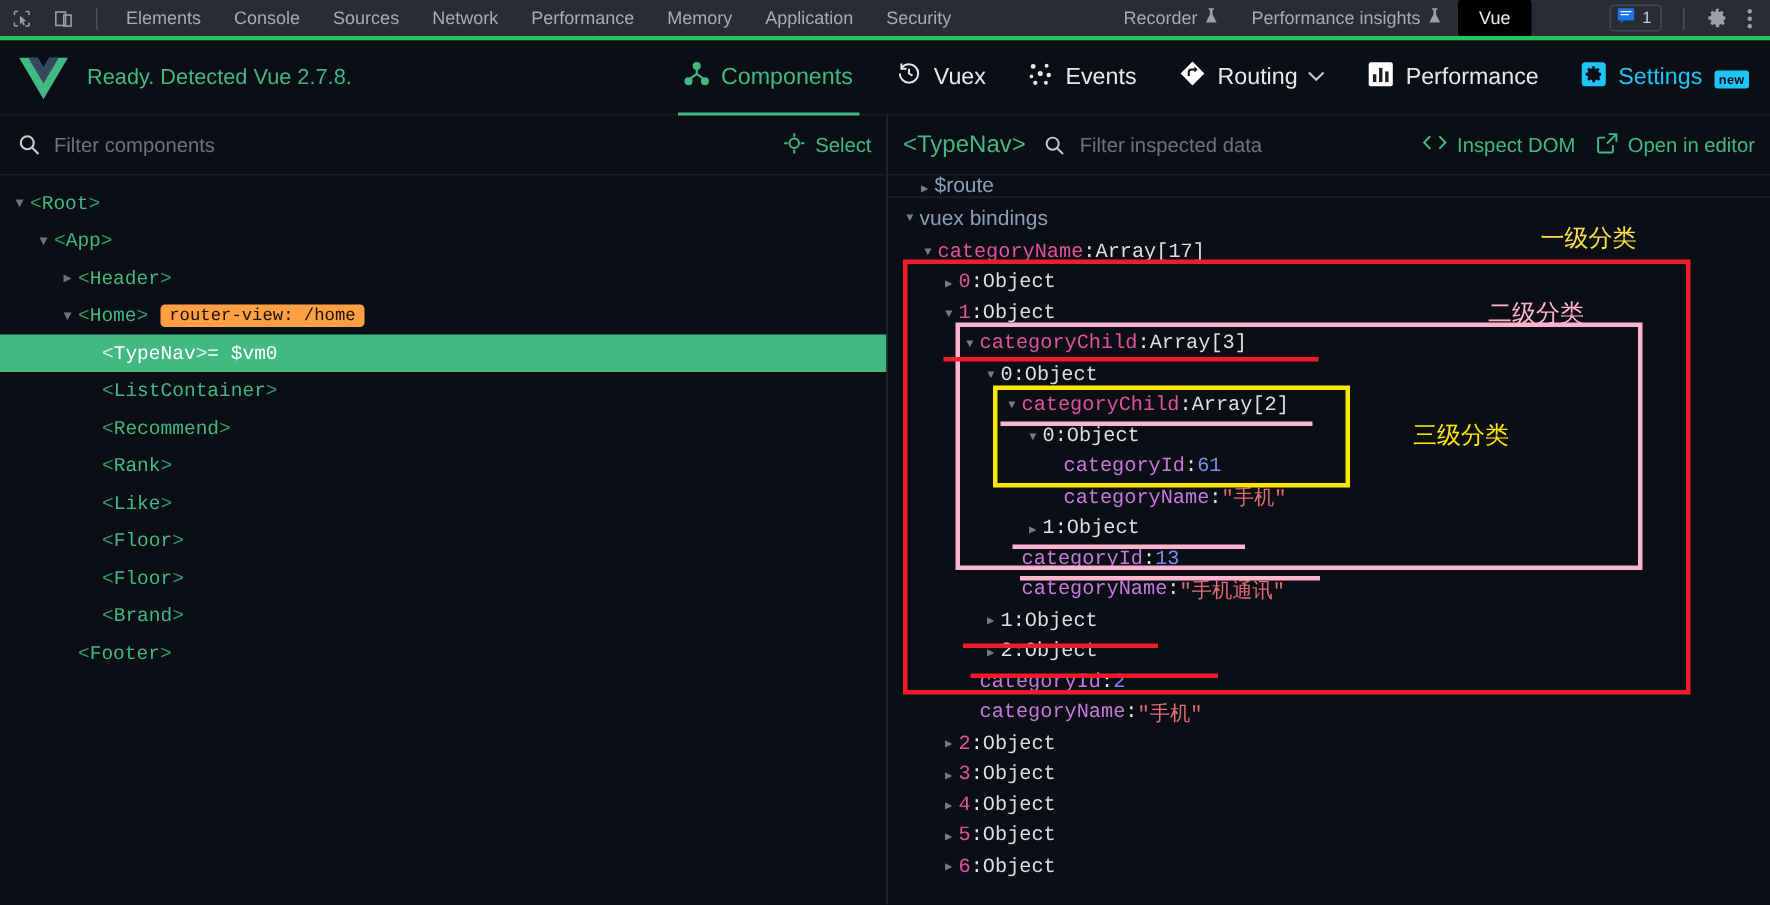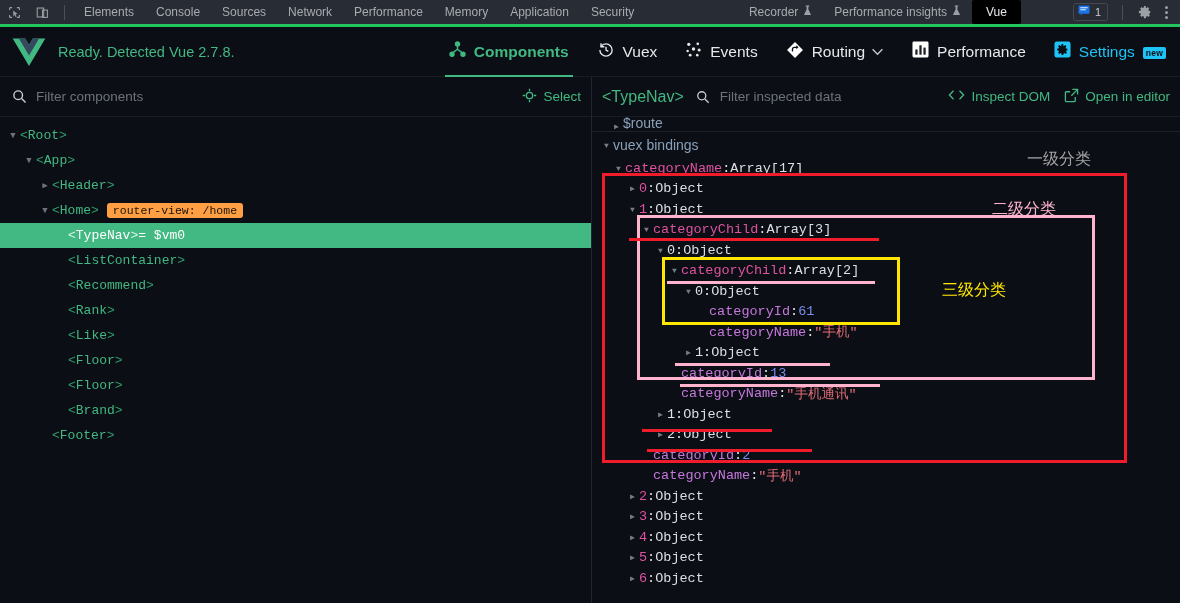--- a/index.html
+++ b/index.html
@@ -56,21 +56,21 @@
   .vue-status {
     margin-left: 12px; color: #42b883; font-size: 14.5px;
     white-space: nowrap;
   }
   .vue-tabs { display: flex; align-items: center; margin-left: auto; height: 50px; }
   .vtab {
     display: flex; align-items: center; gap: 8px;
     padding: 0 14px; height: 50px; position: relative;
     color: #e6e8ea; font-size: 15.5px; white-space: nowrap;
   }
-  .vtab.active { color: #42b883; font-weight: bold; }
+  .vtab.active { color: #42b883; }
   .vtab.active::after {
     content: ""; position: absolute; left: 10px; right: 10px; bottom: 0;
     height: 2px; background: #42b883;
   }
   .vtab.settings { color: #1ec4f5; }
   .badge-new {
     background: #1ec4f5; color: #0b0e14; font-size: 8.5px;
     border-radius: 2px; padding: 1px 3px; font-weight: bold;
     letter-spacing: .2px; position: relative; top: 1px;
   }
@@ -148,21 +148,21 @@
   .sect-divider { border-bottom: 1px solid #1d2129; margin: 0; }
 
   
   .anno { position: absolute; pointer-events: none; }
   .box-red { border: 3px solid #f01c2c; }
   .box-pink { border: 3px solid #ffb3cd; }
   .box-yellow { border: 3px solid #ffe600; }
   .ul-red { background: #f01c2c; height: 3px; position: absolute; }
   .ul-pink { background: #ffb3cd; height: 3px; position: absolute; }
   .lbl { position: absolute; font-size: 16px; font-family: "Liberation Sans", sans-serif; white-space: nowrap; }
-  .lbl-red { color: #a3a3a3; text-align: center; }
+  .lbl-red { color: #fde047; text-align: center; }
   .lbl-pink { color: #ffb3cd; }
   .lbl-yellow { color: #ffe600; }
 </style>
 </head>
 <body>
 
 <div class="app">
 
   <div class="devtools-bar">
     <div class="dt-icon-btn">

